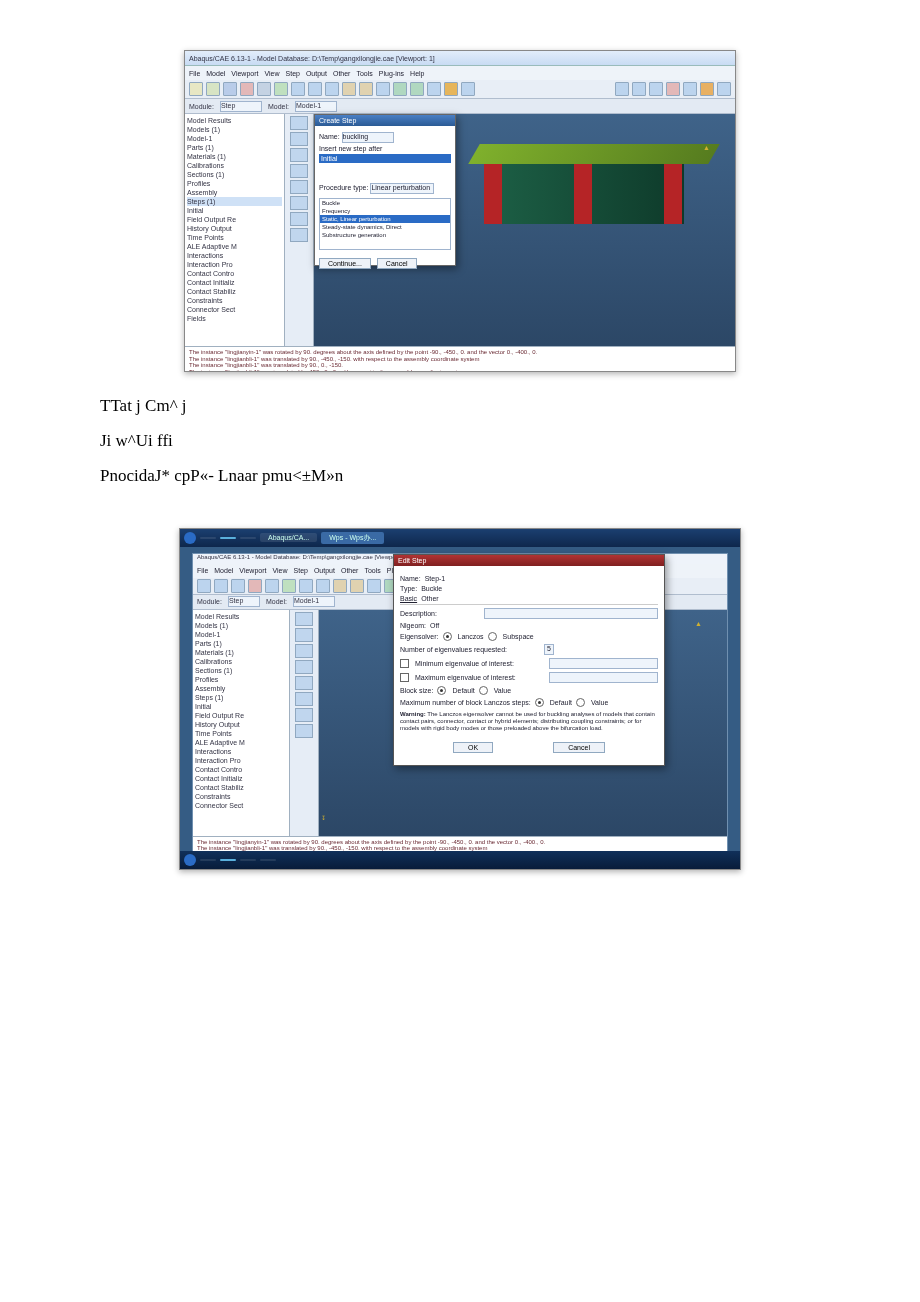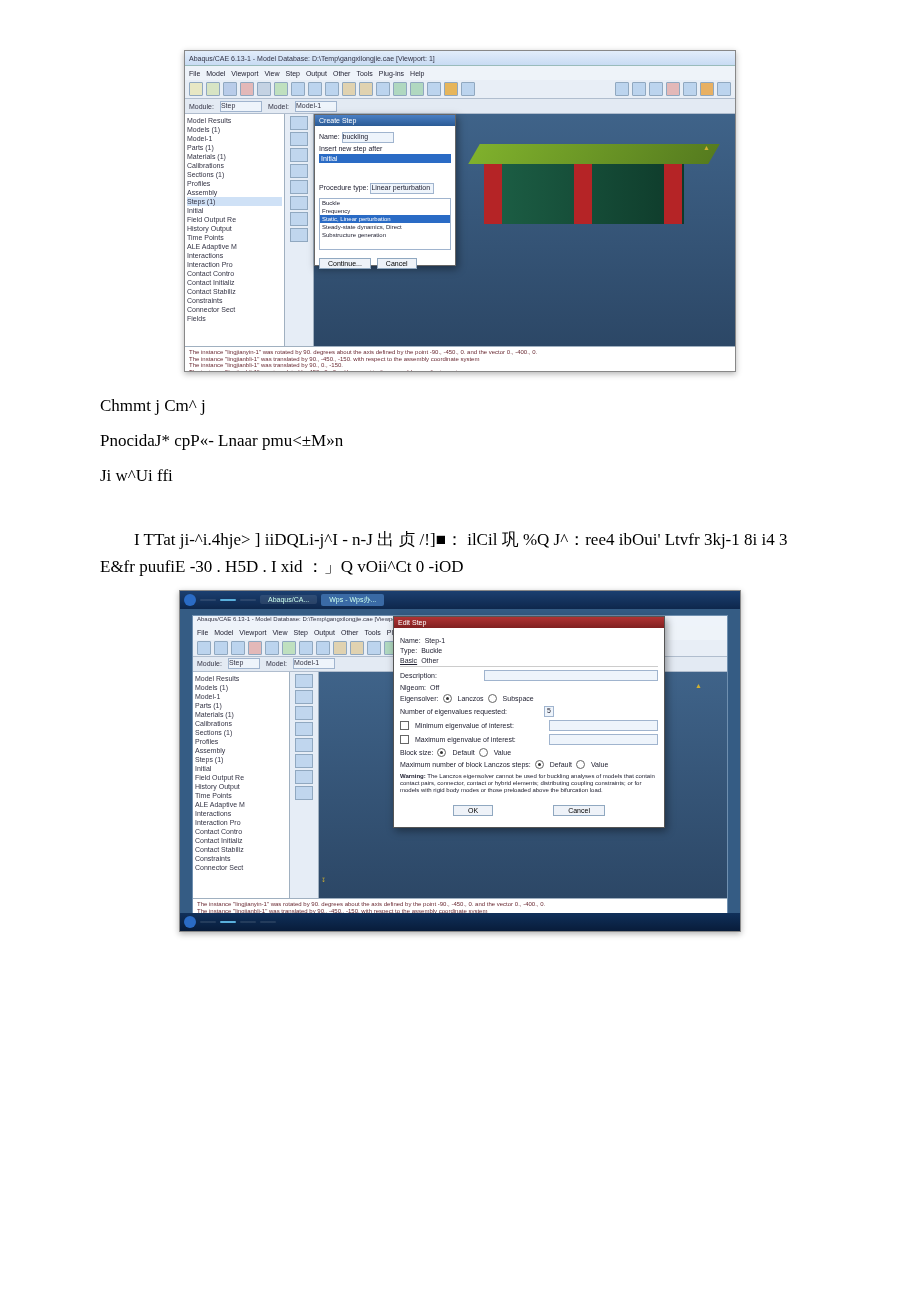--- a/index.html
+++ b/index.html
@@ -461,25 +461,24 @@
         <div>The instance "lingjianyin-1" was rotated by 90. degrees about the axis defined by the point -90., -450., 0. and the vector 0., -400., 0.</div>
         <div>The instance "lingjianbli-1" was translated by 90., -450., -150. with respect to the assembly coordinate system</div>
         <div>The instance "lingjianbli-1" was translated by 90., 0., -150.</div>
         <div>The instance "lingjianbli-1" was translated by 450., 0., 0. with respect to the assembly coordinate system</div>
       </div>
 
     </div>
   </div>
 
   <div class="body-text">
-    <p>Chmmt j Cm^ j</p>
+    <p>TTat j Cm^ j</p>
+    <p>Ji w^Ui ffi</p>
     <p>PnocidaJ* cpP«- Lnaar pmu&lt;±M»n</p>
-    <p>Ji w^Ui ffi</p>
     <div class="spacer"></div>
-    <p class="indent">I TTat ji-^i.4hje&gt; ] iiDQLi-j^I - n-J 出 贞 /!]■： ilCil 巩 %Q J^：ree4 ibOui' Ltvfr 3kj-1 8i i4 3 E&amp;fr puufiE -30 . H5D . I xid ：」Q vOii^Ct 0 -iOD</p>
   </div>
 
   <div class="screenshot-wrap">
     <div class="screenshot2">
       <div class="taskbar-top">
         <div class="tb-item" style="background:#2a6bc5;border-radius:50%;width:12px;height:12px;padding:0"></div>
         <div class="tb-item"></div>
         <div class="tb-item" style="background:#5ab0dc"></div>
         <div class="tb-item"></div>
         <div class="tb-item">Abaqus/CA...</div>

